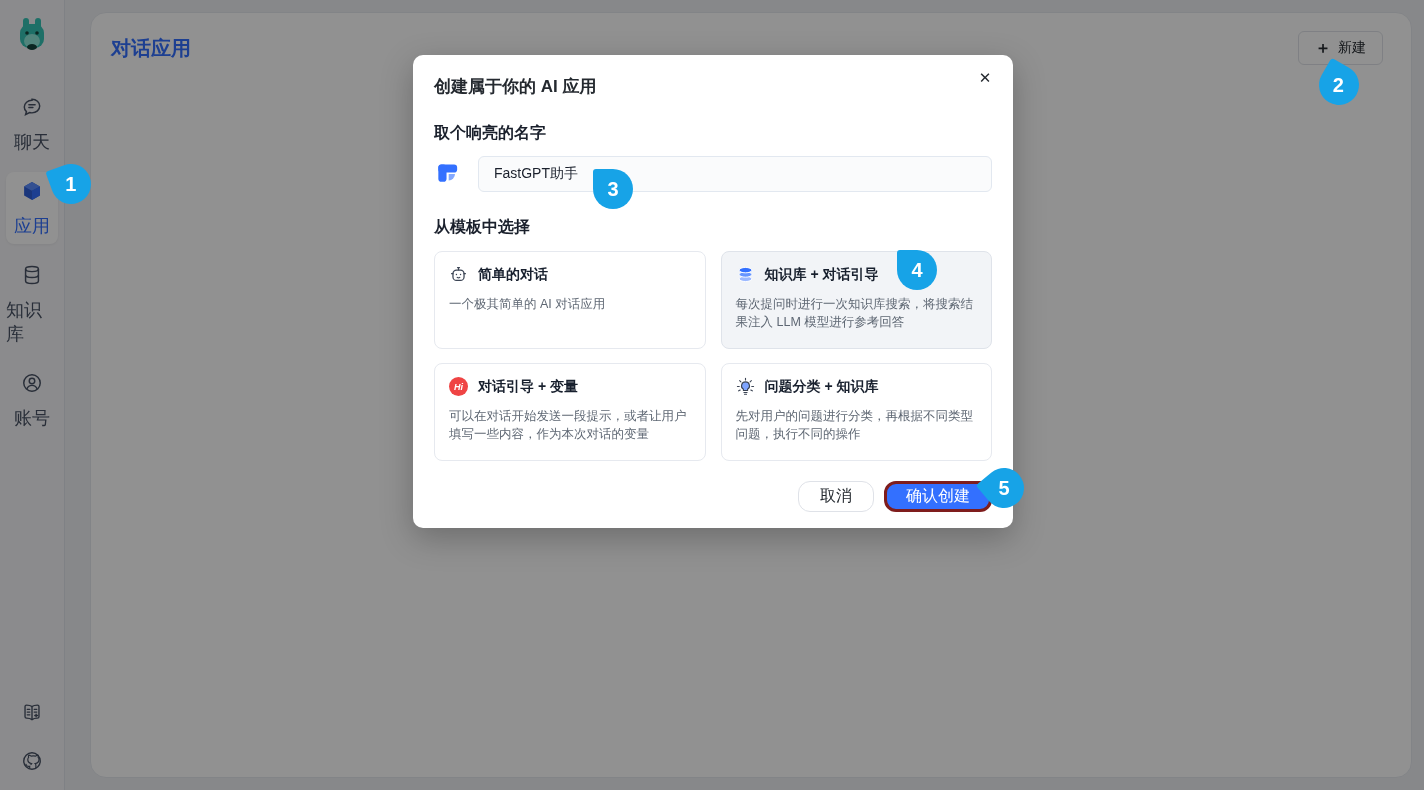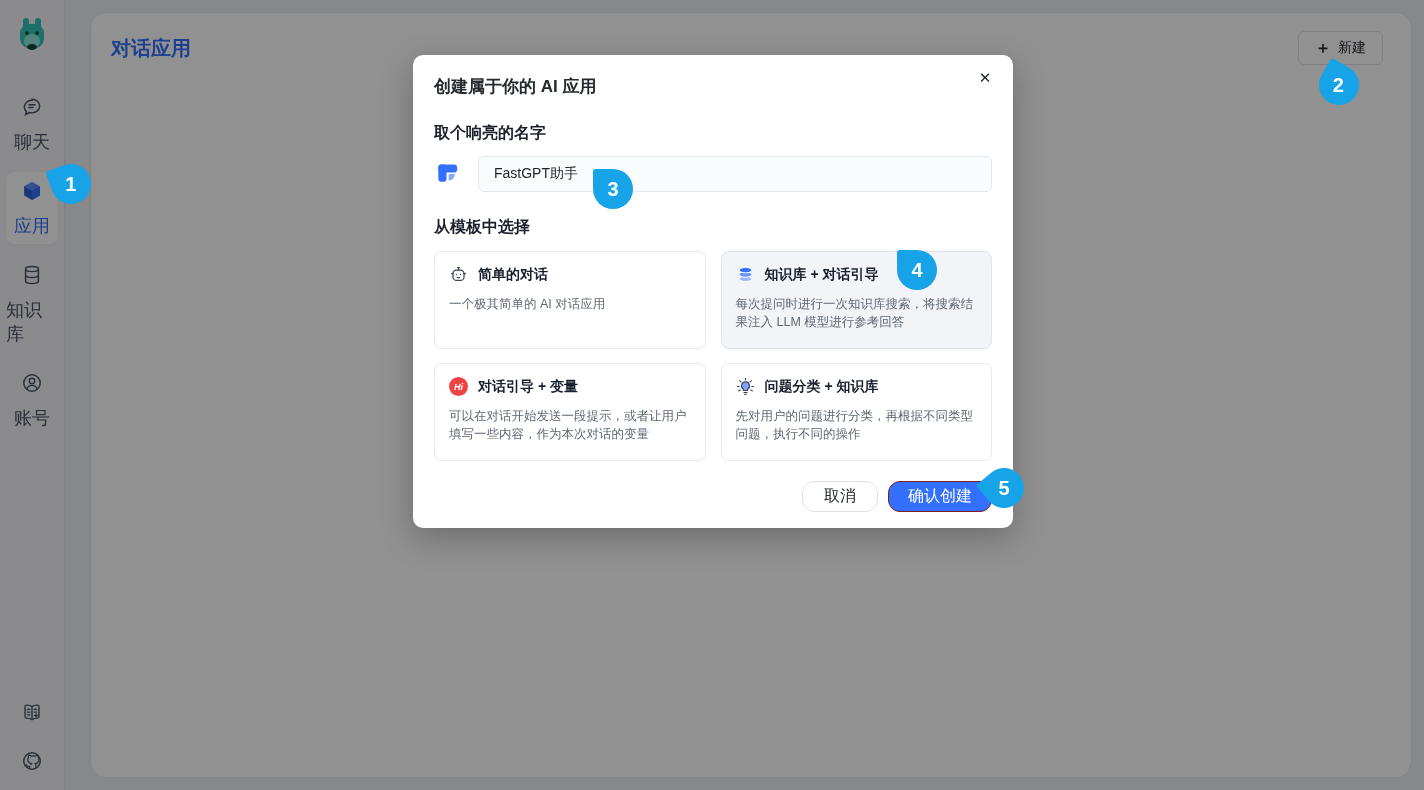--- a/index.html
+++ b/index.html
@@ -76,21 +76,21 @@
   .tpl-title { font-size:14px; font-weight:bold; color:#18202e; }
   .tpl-desc { margin-top:11px; font-size:12.5px; line-height:1.45; color:#5e6773; }
   .hi-badge {
     width:19px; height:19px; border-radius:50%; background:#ef4444; flex:none;
     display:flex; align-items:center; justify-content:center;
     color:#fff; font-size:9px; font-weight:bold; font-style:italic;
   }
   .modal-footer { display:flex; justify-content:flex-end; gap:10px; padding:20px 21px 16px; }
   .btn { height:31px; border-radius:12px; font-size:16px; display:flex; align-items:center; cursor:pointer; }
   .btn-cancel { padding:0 21px; background:#fff; border:1px solid #dfe2e8; color:#24292f; }
-  .btn-confirm { padding:0 19px; background:#3370ff; border:1px solid #7f1d1d; color:#fff; }
+  .btn-confirm { padding:0 19px; background:#3370ff; border:3px solid #7f1d1d; color:#fff; }
 
   
   .pin {
     position:absolute; width:40px; height:40px; z-index:30;
     background:#17a3e7; border-radius:3px 50% 50% 50%;
     display:flex; align-items:center; justify-content:center;
   }
   .pin span { color:#fff; font-size:20px; font-weight:bold; }
   .pin-1 { left:51px;  top:164px; transform:rotate(-20deg); }
   .pin-1 span { transform:rotate(20deg); }

